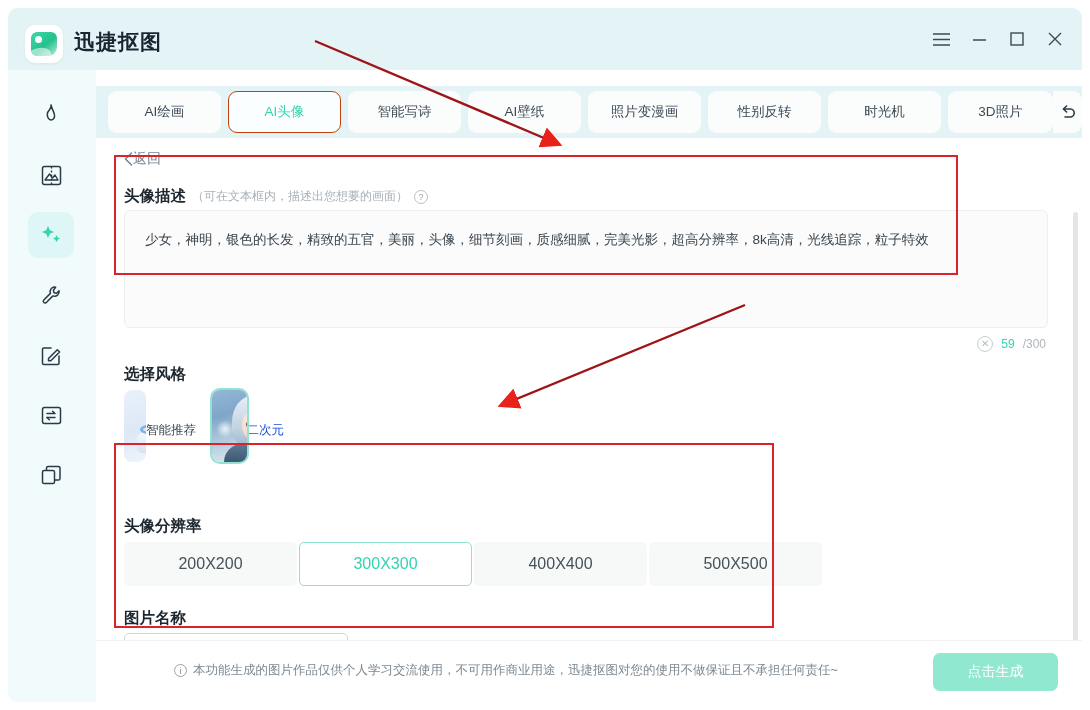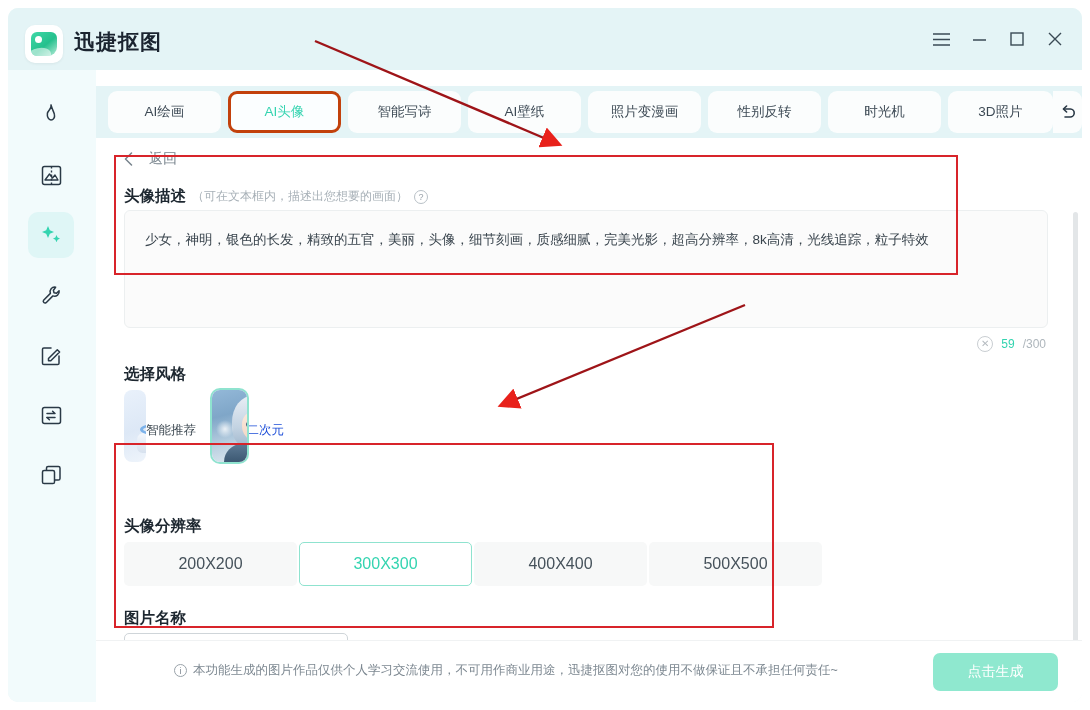--- a/index.html
+++ b/index.html
@@ -144,21 +144,21 @@
     display: flex; align-items: center; justify-content: center;
     font-size: 13.5px;
     color: #3d4a55;
     cursor: pointer;
     white-space: nowrap;
     border: 1px solid transparent;
   }
   .tab.active {
     background: #fbfeff;
     color: #34d4b0;
-    border: 3px solid #c2410c;
+    border: 1px solid #c2410c;
   }
   .tab.narrow { min-width: 105px; }
   .tab-undo {
     width: 36px; height: 42px;
     display: flex; align-items: center; justify-content: center;
     background: #fbfdfd;
     border-radius: 0 9px 9px 0;
     cursor: pointer;
     color: #2a3946;
     margin-left: -7px;
@@ -169,21 +169,21 @@
     position: absolute;
     left: 0; top: 68px;
     width: 986px; height: 564px;
     background: #ffffff;
     overflow: hidden;
   }
   .back-row {
     position: absolute;
     left: 28px; top: 12px;
     display: flex; align-items: center;
-    gap: 16px;
+    gap: 0;
     cursor: pointer;
     color: #77838c;
     font-size: 14px;
   }
   .sec-title {
     font-size: 15.5px;
     font-weight: bold;
     color: #1d2730;
   }
   .sec-hint {

